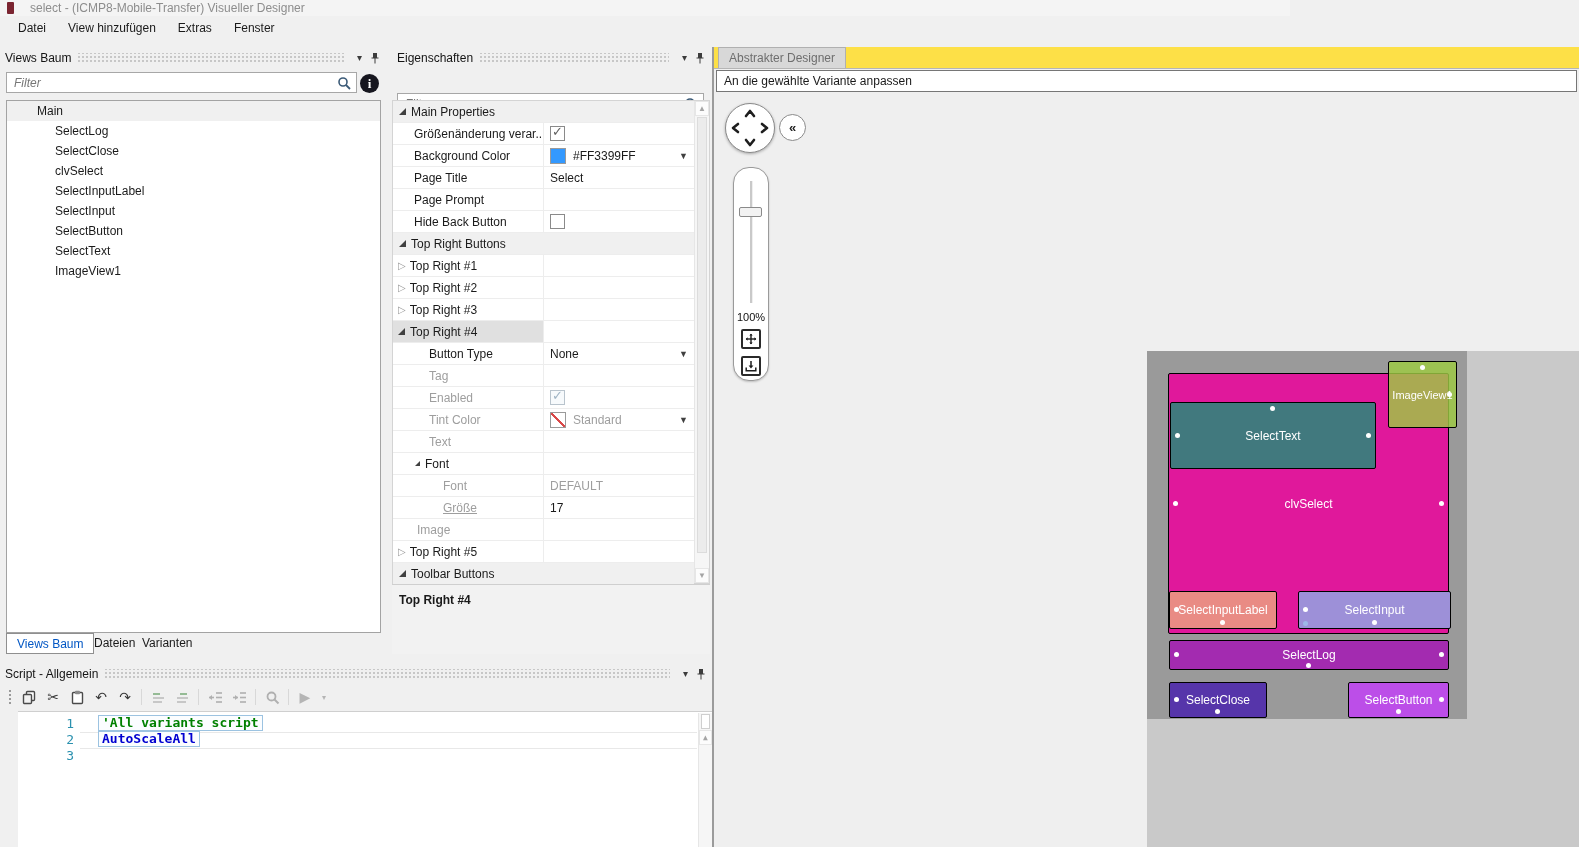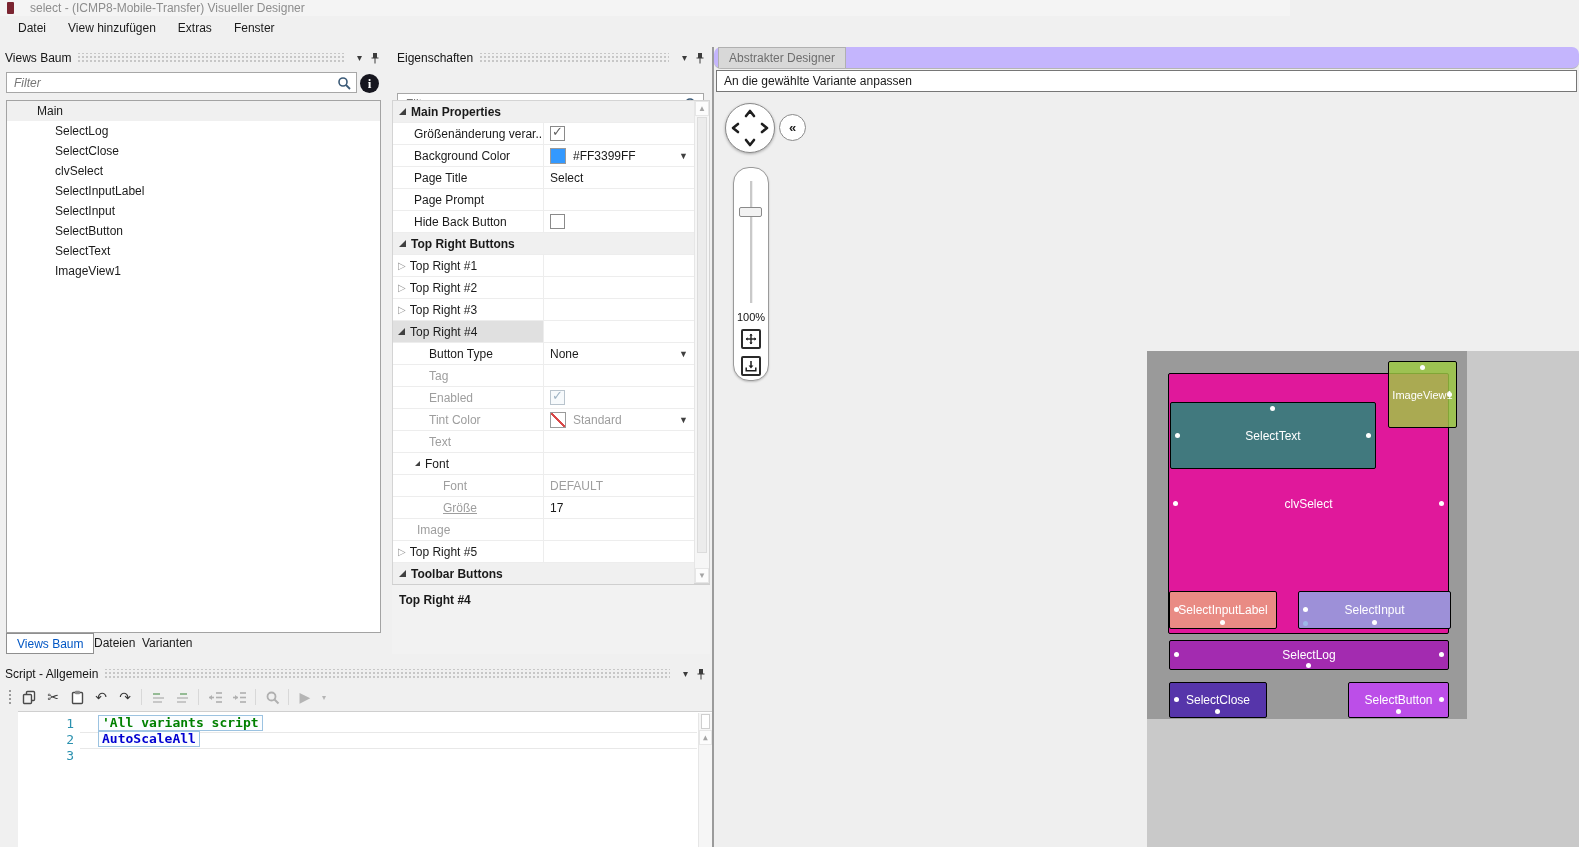--- a/index.html
+++ b/index.html
@@ -27,21 +27,21 @@
   .tree-root{padding-left:30px;background:#f0f0f0;}
   .tree-child{padding-left:48px;}
   
   .btab{position:absolute;height:21px;line-height:21px;padding:0 10px;cursor:default;}
   .btab.active{background:#fff;border:1px solid #8f8f8f;color:#0357c4;box-sizing:border-box;}
   
   .pg{background:#fff;border:1px solid #d4d4d4;box-sizing:border-box;}
   .pg-row{position:relative;height:21px;border-bottom:1px solid #ededed;display:flex;align-items:stretch;width:301px;}
   .pg-name{width:151px;border-right:1px solid #ededed;display:flex;align-items:center;box-sizing:border-box;white-space:nowrap;overflow:hidden;}
   .pg-val{flex:1;display:flex;align-items:center;padding-left:6px;overflow:hidden;}
-  .pg-row.section{background:#f0f0f0;font-weight:bold;}
+  .pg-row.section{background:#f0f0f0;font-weight:normal;}
   .pg-row.section .pg-name{width:100%;border-right:0;}
   .pg-row.sel .pg-name{background:#e0e0e0;}
   .exp-open{width:0;height:0;border-left:7px solid transparent;border-bottom:7px solid #404040;margin:0 5px 0 0;}
   .exp-closed{color:#9a9a9a;font-size:10px;margin-right:4px;}
   .muted{color:#9e9e9e;}
   .dd-caret{margin-left:auto;margin-right:6px;font-size:9px;color:#404040;}
   .cb{width:13px;height:13px;border:1px solid #8a8a8a;background:#fff;position:relative;display:inline-block;}
   .cb.checked::after{content:"\2713";position:absolute;left:1px;top:-3px;font-size:13px;color:#606060;}
   .cb.soft{border-color:#b9c4cd;background:#f7fafc;}
   .cb.soft.checked::after{color:#9fb4c4;}
@@ -60,21 +60,21 @@
   .tb-sep{width:1px;height:16px;background:#d8d8d8;margin:0 3px;}
   .code{background:#fff;border-top:1px solid #cfcfcf;font-family:"DejaVu Sans Mono","Liberation Mono",monospace;font-size:13px;}
   .ln{position:absolute;width:56px;text-align:right;color:#2b91af;height:16px;line-height:16px;}
   .cl{position:absolute;left:80px;height:16px;line-height:16px;white-space:pre;font-weight:bold;}
   .sel-box{border:1px solid #9cc3e1;background:#fbfdff;padding:0 3px;display:inline-block;line-height:14px;}
   .tok-comment{color:#008000;}
   .tok-ident{color:#0000d0;}
   .cur-line{position:absolute;left:62px;right:15px;height:17px;border-top:1px solid #e8e8e8;border-bottom:1px solid #e8e8e8;box-sizing:border-box;}
   
   .v-divider{background:#9b9b9b;}
-  .dtabstrip{background:#c4b5fd;border-bottom:1px solid #b5b5b5;box-sizing:border-box;border-radius:7px;}
+  .dtabstrip{background:#fde047;border-bottom:1px solid #b5b5b5;box-sizing:border-box;}
   .dtab{position:absolute;left:4px;top:0;height:21px;line-height:21px;padding:0 10px;background:#d8d8d8;border:1px solid #b0b0b0;border-bottom:0;color:#6e6e6e;box-sizing:border-box;}
   .banner{background:#fff;border:1px solid #767676;line-height:20px;padding-left:7px;box-sizing:border-box;}
   .viewport{background:#efefef;}
   .navpad{border-radius:50%;background:#fff;border:1px solid #8a8a8a;box-shadow:0 1px 3px rgba(0,0,0,.3);}
   .collapse-btn{border-radius:50%;background:#fff;border:1px solid #8a8a8a;display:flex;align-items:center;justify-content:center;font-weight:bold;color:#222;font-size:13px;}
   .zoombox{background:#fff;border:1px solid #9a9a9a;border-radius:16px;box-shadow:0 1px 2px rgba(0,0,0,.2);}
   .ztrack{position:absolute;left:16px;top:13px;width:2px;height:122px;background:#c9c9c9;border-right:1px solid #efefef;}
   .zthumb{position:absolute;left:5px;top:39px;width:23px;height:10px;background:#f2f2f2;border:1px solid #8a8a8a;border-radius:2px;box-sizing:border-box;}
   .zlabel{position:absolute;left:0;top:143px;width:100%;text-align:center;font-size:11px;color:#111;}
   .zbtn{position:absolute;left:7px;width:20px;height:20px;border:2px solid #2a2a2a;border-radius:2px;box-sizing:border-box;display:flex;align-items:center;justify-content:center;}

